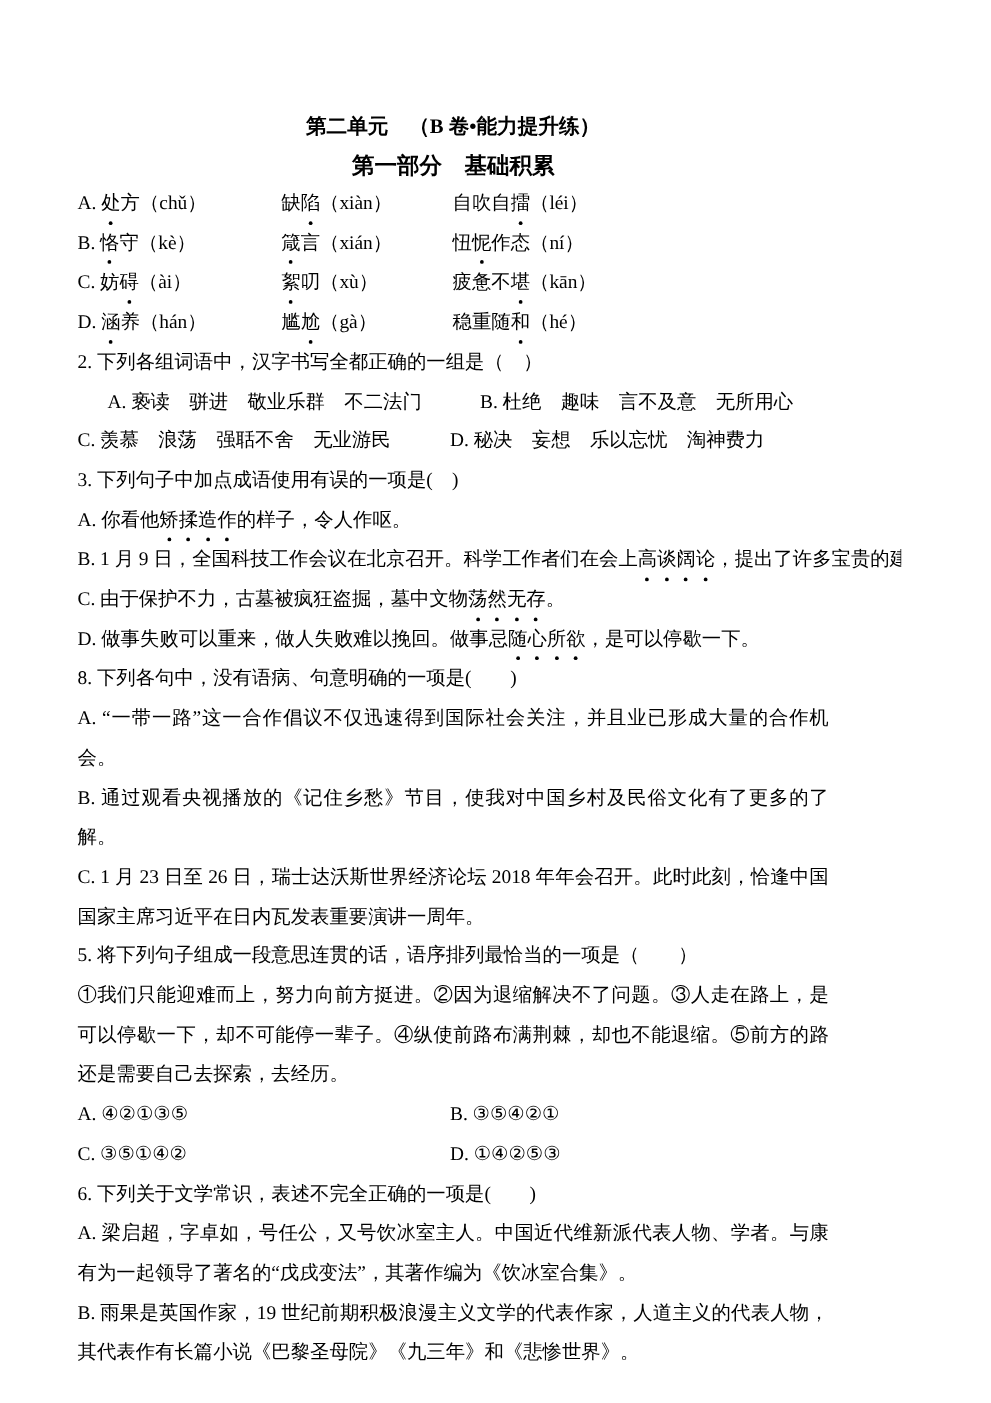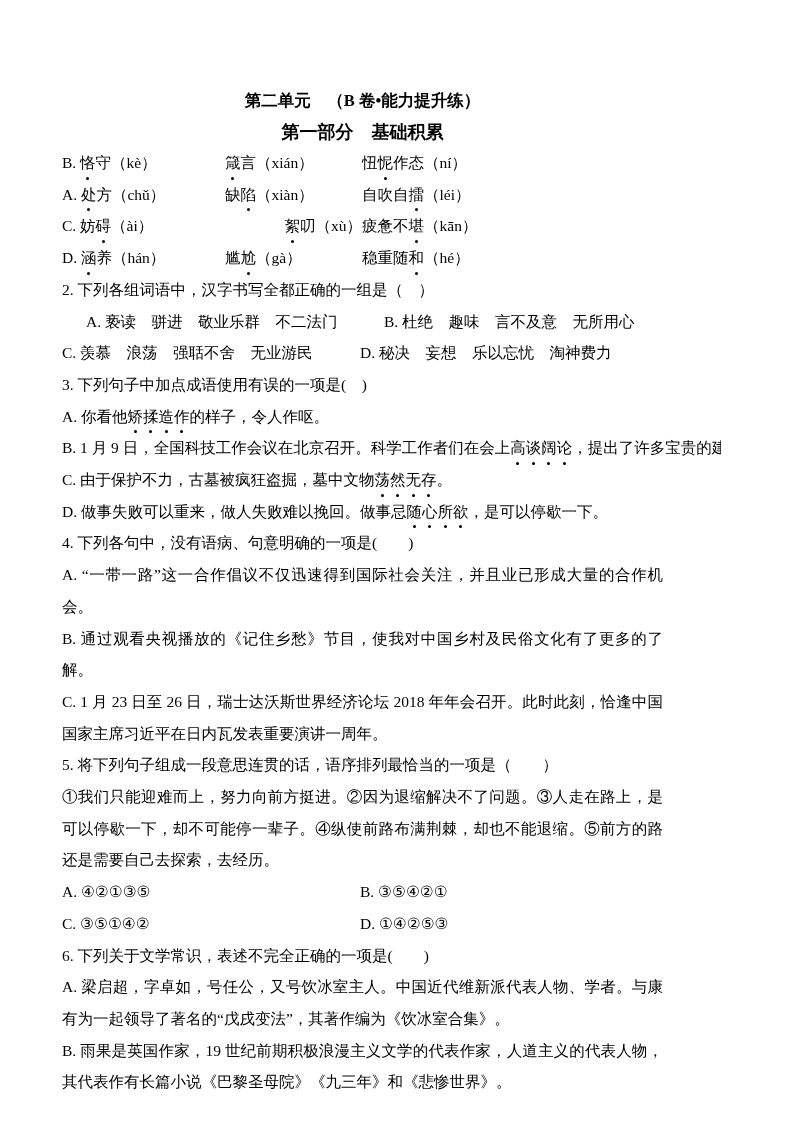--- a/index.html
+++ b/index.html
@@ -32,23 +32,23 @@
 </head>
 <body>
 
 <div class="page">
 
   <div class="title">第二单元　（B 卷•能力提升练）</div>
   <div class="subtitle">第一部分　基础积累</div>
 
   <section>
     <div>
+        <div class="line"><span class="cell" style="width: 163px;"><span>A. </span><span class="emch">处</span><span>方（chǔ）</span></span><span class="cell" style="width: 137px;"><span>缺</span><span class="emch">陷</span><span>（xiàn）</span></span><span class="cell"><span>自吹自</span><span class="emch">擂</span><span>（léi）</span></span></div>
         <div class="line"><span class="cell" style="width: 163px;"><span>B. </span><span class="emch">恪</span><span>守（kè）</span></span><span class="cell" style="width: 137px;"><span class="emch">箴</span><span>言（xián）</span></span><span class="cell"><span>忸</span><span class="emch">怩</span><span>作态（ní）</span></span></div>
-        <div class="line"><span class="cell" style="width: 163px;"><span>A. </span><span class="emch">处</span><span>方（chǔ）</span></span><span class="cell" style="width: 137px;"><span>缺</span><span class="emch">陷</span><span>（xiàn）</span></span><span class="cell"><span>自吹自</span><span class="emch">擂</span><span>（léi）</span></span></div>
-        <div class="line"><span class="cell" style="width: 163px;"><span>C. </span><span>妨</span><span class="emch">碍</span><span>（ài）</span></span><span class="cell" style="width: 137px; text-align: right;"><span class="emch">絮</span><span>叨（xù）</span></span><span class="cell"><span>疲惫不</span><span class="emch">堪</span><span>（kān）</span></span></div>
+        <div class="line"><span class="cell" style="width: 163px;"><span>C. </span><span>妨</span><span class="emch">碍</span><span>（ài）</span></span><span class="cell" style="width: 137px;"><span class="emch">絮</span><span>叨（xù）</span></span><span class="cell"><span>疲惫不</span><span class="emch">堪</span><span>（kān）</span></span></div>
         <div class="line"><span class="cell" style="width: 163px;"><span>D. </span><span class="emch">涵</span><span>养（hán）</span></span><span class="cell" style="width: 137px;"><span>尴</span><span class="emch">尬</span><span>（gà）</span></span><span class="cell"><span>稳重随</span><span class="emch">和</span><span>（hé）</span></span></div>
       </div>
   </section>
 
   <section>
     <div class="line stem">2. 下列各组词语中，汉字书写全都正确的一组是（　）</div>
     <div>
         <div class="line"><span class="cell" style="width: 298px; margin-left: 24px;"><span>A. 亵读　骈进　敬业乐群　不二法门</span></span><span class="cell"><span>B. 杜绝　趣味　言不及意　无所用心</span></span></div>
         <div class="line"><span class="cell" style="width: 298px;"><span>C. 羡慕　浪荡　强聒不舍　无业游民</span></span><span class="cell"><span>D. 秘决　妄想　乐以忘忧　淘神费力</span></span></div>
       </div>
@@ -56,21 +56,21 @@
 
   <section>
     <div class="line stem">3. 下列句子中加点成语使用有误的一项是(　)</div>
     <div class="line"><span>A. 你看他</span><span class="emch">矫</span><span class="emch">揉</span><span class="emch">造</span><span class="emch">作</span><span>的样子，令人作呕。</span></div>
     <div class="line"><span>B. 1 月 9 日，全国科技工作会议在北京召开。科学工作者们在会上</span><span class="emch">高</span><span class="emch">谈</span><span class="emch">阔</span><span class="emch">论</span><span>，提出了许多宝贵的建议。</span></div>
     <div class="line"><span>C. 由于保护不力，古墓被疯狂盗掘，墓中文物</span><span class="emch">荡</span><span class="emch">然</span><span class="emch">无</span><span class="emch">存</span><span>。</span></div>
     <div class="line"><span>D. 做事失败可以重来，做人失败难以挽回。做事忌</span><span class="emch">随</span><span class="emch">心</span><span class="emch">所</span><span class="emch">欲</span><span>，是可以停歇一下。</span></div>
   </section>
 
   <section>
-    <div class="line stem">4. 下列各句中，没有语病、句意明确的一项是(　　)</div>
+    <div class="line stem">8. 下列各句中，没有语病、句意明确的一项是(　　)</div>
     <div class="para">A. “一带一路”这一合作倡议不仅迅速得到国际社会关注，并且业已形成大量的合作机会。</div>
     <div class="para">B. 通过观看央视播放的《记住乡愁》节目，使我对中国乡村及民俗文化有了更多的了解。</div>
     <div class="para">C. 1 月 23 日至 26 日，瑞士达沃斯世界经济论坛 2018 年年会召开。此时此刻，恰逢中国国家主席习近平在日内瓦发表重要演讲一周年。</div>
   </section>
 
   <section>
     <div class="line stem">5. 将下列句子组成一段意思连贯的话，语序排列最恰当的一项是（　　）</div>
     <div class="para">①我们只能迎难而上，努力向前方挺进。②因为退缩解决不了问题。③人走在路上，是可以停歇一下，却不可能停一辈子。④纵使前路布满荆棘，却也不能退缩。⑤前方的路还是需要自己去探索，去经历。</div>
     <div>
         <div class="line"><span class="cell" style="width: 298px;"><span>A. ④②①③⑤</span></span><span class="cell"><span>B. ③⑤④②①</span></span></div>

